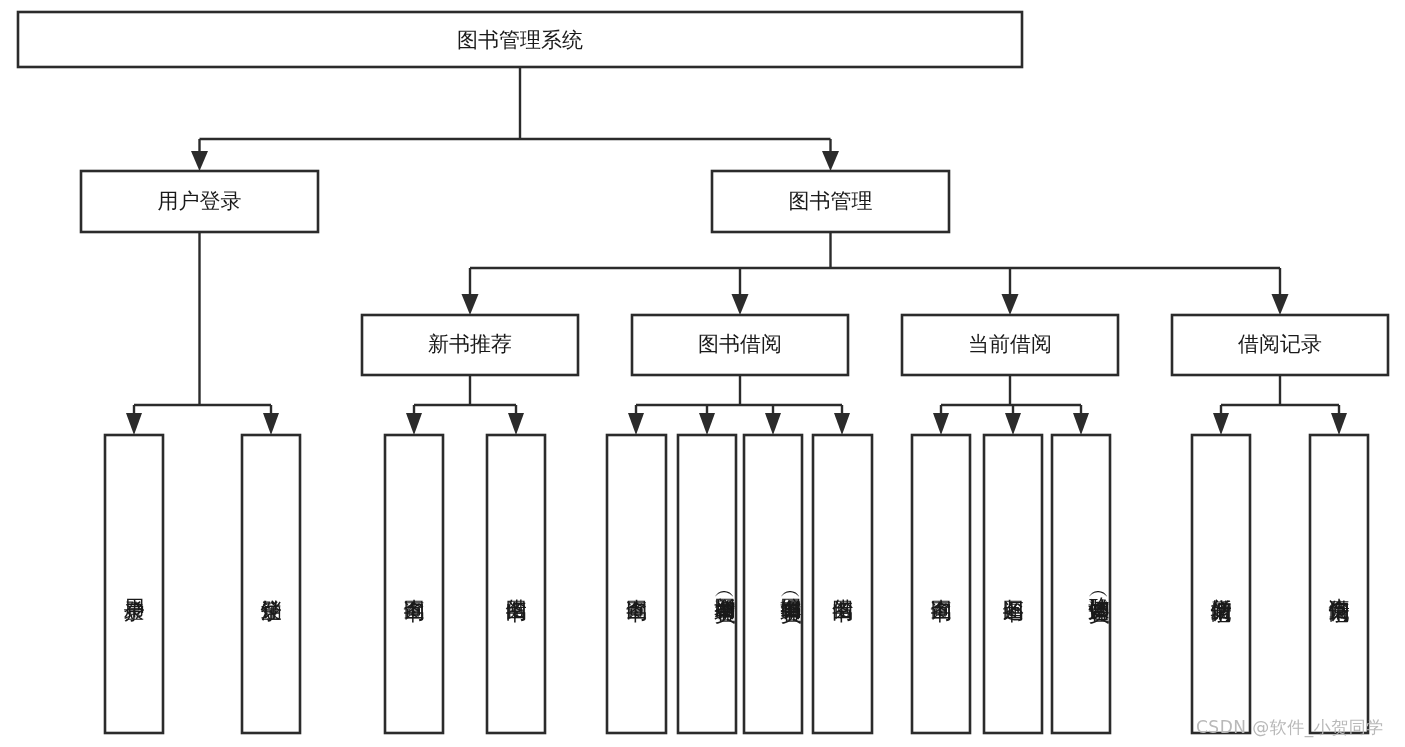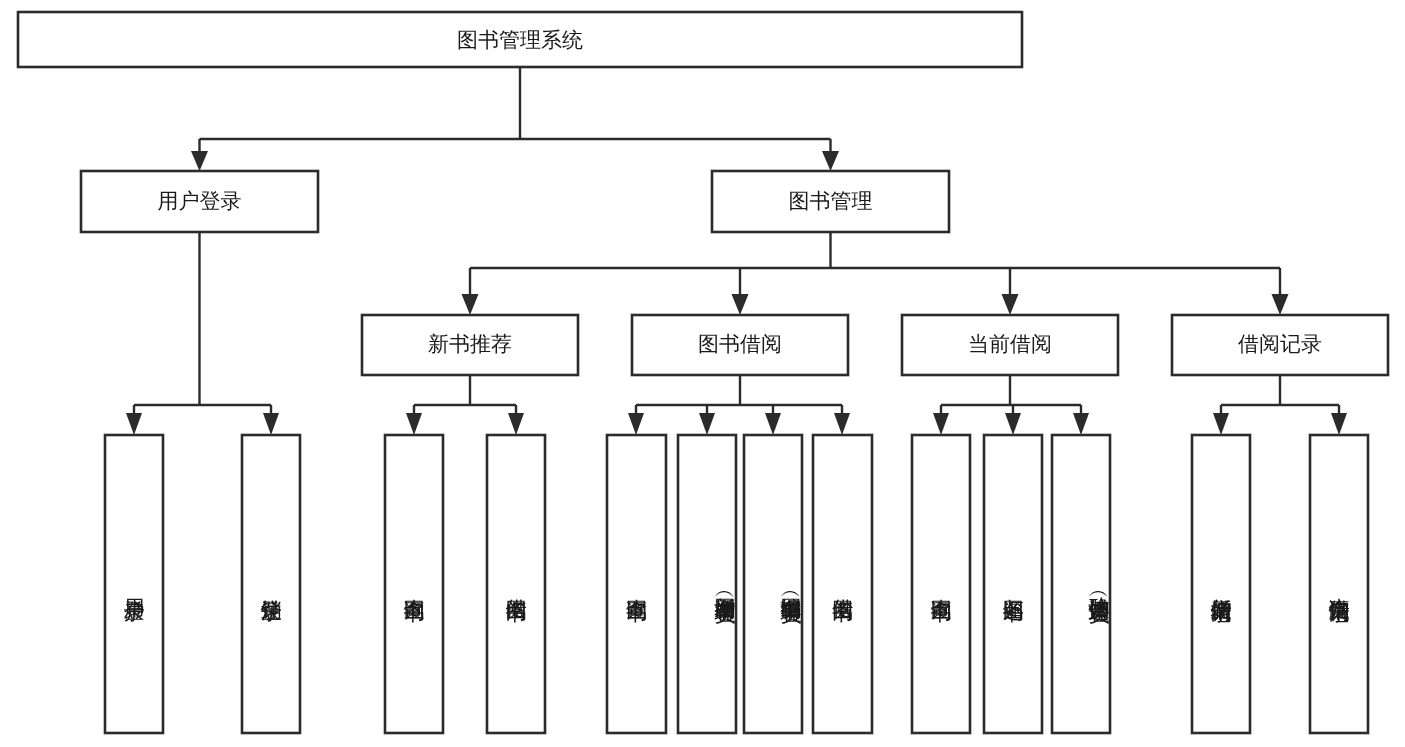--- a/index.html
+++ b/index.html
@@ -217,14 +217,15 @@
   <div class="node-label-v" style="left:607px; top:435px; width:59px; height:298px;">查询图书</div>
   <div class="node-label-v" style="left:678px; top:437px; width:58px; height:294px; align-items:flex-start;">新增图书（管理员）</div>
   <div class="node-label-v" style="left:744px; top:437px; width:58px; height:294px; align-items:flex-start;">编辑图书（管理员）</div>
   <div class="node-label-v" style="left:813px; top:435px; width:59px; height:298px;">借阅图书</div>
   <div class="node-label-v" style="left:912px; top:435px; width:58px; height:298px;">查询图书</div>
   <div class="node-label-v" style="left:984px; top:435px; width:58px; height:298px;">归还图书</div>
   <div class="node-label-v" style="left:1052px; top:437px; width:58px; height:294px; align-items:flex-start;">确认归还（管理员）</div>
   <div class="node-label-v" style="left:1192px; top:435px; width:58px; height:298px;">新增借阅记录</div>
   <div class="node-label-v" style="left:1310px; top:435px; width:58px; height:298px;">查询借阅记录</div>
 
+  <div class="watermark" style="left:1196px; top:716px;">CSDN @软件_小贺同学</div>
 
 </div>
 
 </body></html>

